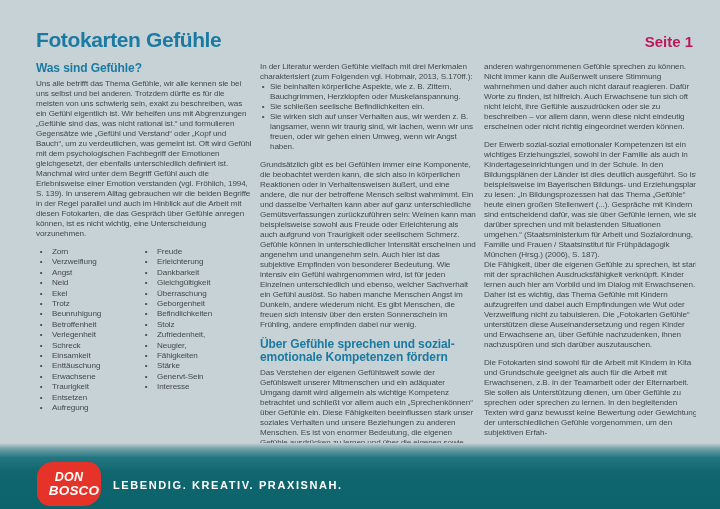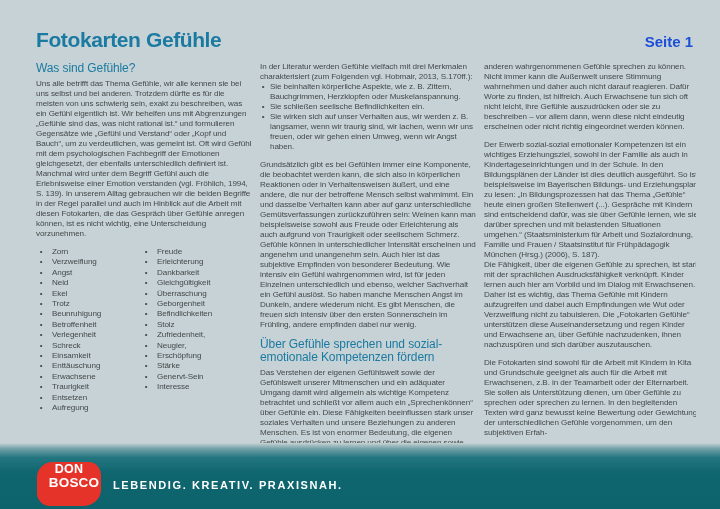--- a/index.html
+++ b/index.html
@@ -10,38 +10,38 @@
     position:relative;
     overflow:hidden;
   }
   .page-title {
     position:absolute; left:36px; top:28px;
     font-size:21px; font-weight:bold; letter-spacing:-0.4px;
     color:#1b7aa1; margin:0;
   }
   .page-num {
     position:absolute; right:27px; top:33px;
-    font-size:15px; font-weight:bold; color:#1d4ed8;
+    font-size:15px; font-weight:bold; color:#be185d;
   }
   .content {
     position:absolute; left:36px; top:62px;
     width:660px; height:384px;
     display:flex; gap:8px;
     overflow:hidden;
   }
   .col {
     width:216px; flex:0 0 216px;
     font-size:8.1px; line-height:10px; letter-spacing:-0.1px;
     color:#44494b;
   }
   .col p { margin:0 0 8px 0; }
   .col p.tight { margin-bottom:0; }
   h2.section {
     font-size:12px; line-height:13px;
-    color:#1b7aa1; font-weight:normal;
+    color:#1b7aa1; font-weight:bold;
     margin:3px 0 4px 0;
   }
   h2.section.first { margin-top:0; }
   ul.bullets, ul.feel-list { list-style:none; margin:0 0 8px 0; padding:0; }
   ul.bullets li, ul.feel-list li {
     display:flex; gap:4px; align-items:flex-start;
   }
   .bullet {
     flex:0 0 6px; text-align:center;
     font-size:8px; line-height:10px; color:#44494b;
@@ -55,22 +55,22 @@
   .footer {
     position:absolute; left:0; top:443px; width:720px; height:66px;
     background:linear-gradient(180deg,#c6d2d5 0%,#6fa0a6 9%,#237680 22%,#0f666e 45%,#0d636b 100%);
   }
   .logo {
     position:absolute; left:37px; top:19px;
     width:64px; height:44px;
     background:#e63329;
     border-radius:16px 12px 18px 13px / 15px 14px 16px 13px;
     display:flex; flex-direction:column;
-    align-items:center; 
-    color:#ffffff; font-weight:bold;
+    align-items:center; justify-content:center;
+    color:#ffffff; font-weight:bold;font-style:italic;
   }
   .logo span { display:block; line-height:14px; letter-spacing:0.2px; }
   .logo .l1 { font-size:12.5px; }
   .logo .l2 { font-size:13.5px;padding-left:10px; }
   .tagline {
     position:absolute; left:113px; top:36px;
     color:#ffffff; font-weight:bold;
     font-size:11px; letter-spacing:1.6px;
   }
 </style>
@@ -190,21 +190,21 @@
             <li>
               <span class="bullet">•</span>
               <span>Zufriedenheit,</span>
             </li>
             <li>
               <span class="bullet">•</span>
               <span>Neugier,</span>
             </li>
             <li>
               <span class="bullet">•</span>
-              <span>Erschöpfung</span>
+              <span>Fähigkeiten</span>
             </li>
             <li>
               <span class="bullet">•</span>
               <span>Stärke</span>
             </li>
             <li>
               <span class="bullet">•</span>
               <span>Genervt-Sein</span>
             </li>
             <li>

